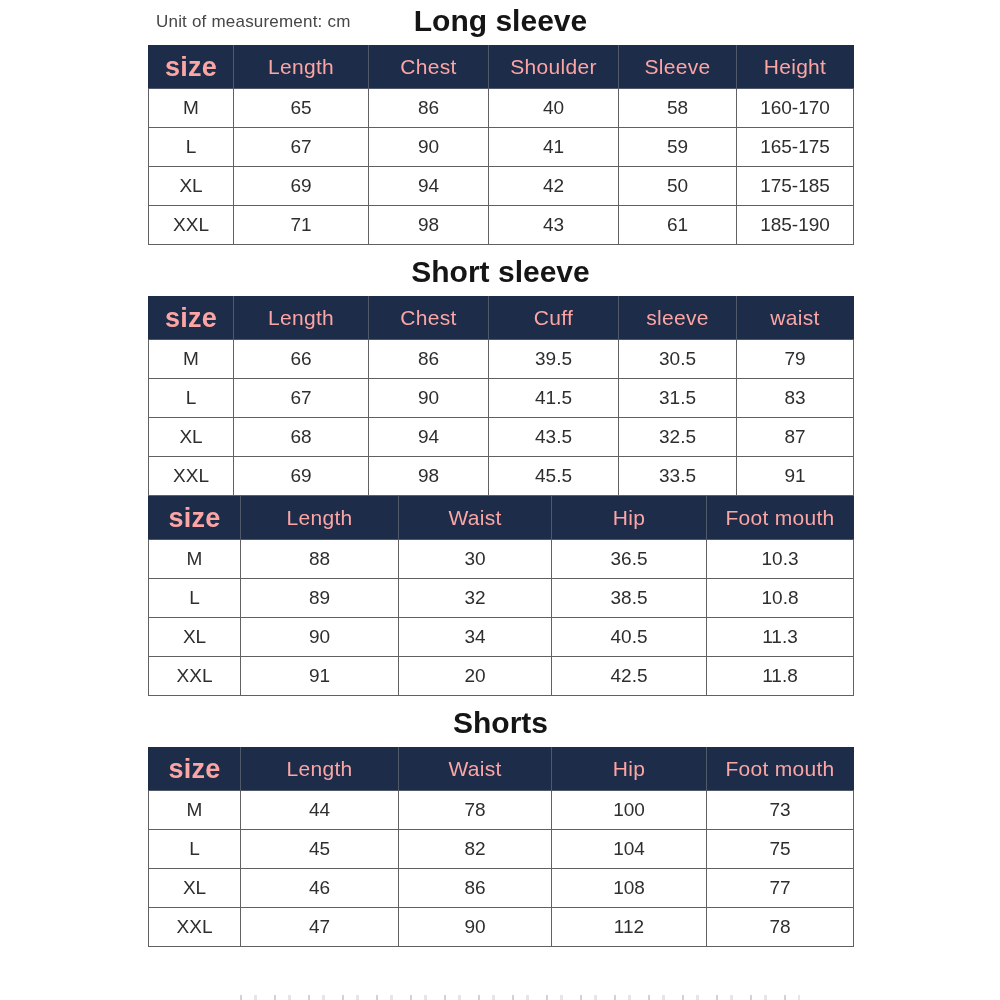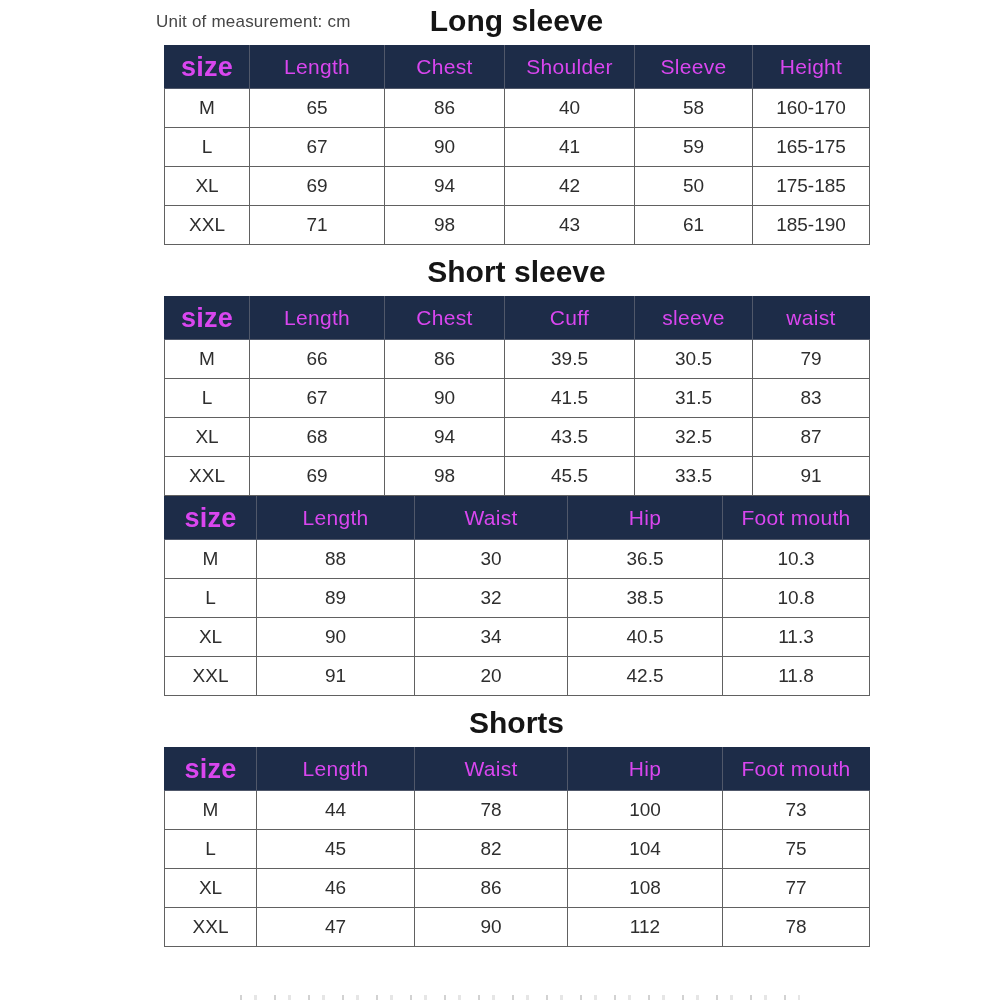--- a/index.html
+++ b/index.html
@@ -6,37 +6,37 @@
   body{
     width:1000px;height:1000px;background:#ffffff;overflow:hidden;
     font-family:"Liberation Sans","DejaVu Sans",sans-serif;
     -webkit-font-smoothing:antialiased;
   }
   .page{position:relative;width:1000px;height:1000px;background:#fff;}
   .unit-note{
     position:absolute;left:156px;top:12px;
     font-size:17px;color:#464646;letter-spacing:0.2px;
   }
-  .content{position:absolute;left:164px;top:0;width:705px;}
+  .content{position:absolute;left:148px;top:0;width:705px;}
   .section .tbl-title{
     margin:0 0 5px 0;text-align:center;
     font-size:30px;line-height:38px;font-weight:700;color:#151515;
   }
   .section:first-child .tbl-title{margin-top:2px;}
   .section + .section .tbl-title{margin-top:8px;}
   table.size-table{
     border-collapse:collapse;width:705px;table-layout:fixed;
     border:1px solid #444;
   }
   .size-table th,.size-table td{
     border:1px solid #616161;text-align:center;vertical-align:middle;
     padding:0;overflow:hidden;white-space:nowrap;
   }
   .size-table thead th{
-    background:#1d2c48;color:#d946ef;height:42px;
+    background:#1d2c48;color:#fca5a5;height:42px;
     font-size:21px;font-weight:400;letter-spacing:0.3px;
     border-color:#50586a;border-top-color:#1d2c48;
   }
   .size-table thead th:first-child{border-left-color:#1d2c48;}
   .size-table thead th:last-child{border-right-color:#1d2c48;margin-left:36px;}
   .size-table thead th.size-col{font-size:27px;font-weight:700;}
   .size-table tbody td{
     height:38px;font-size:19px;color:#2e2e2e;background:#fff;
   }
   .clipped-text-artifact{

